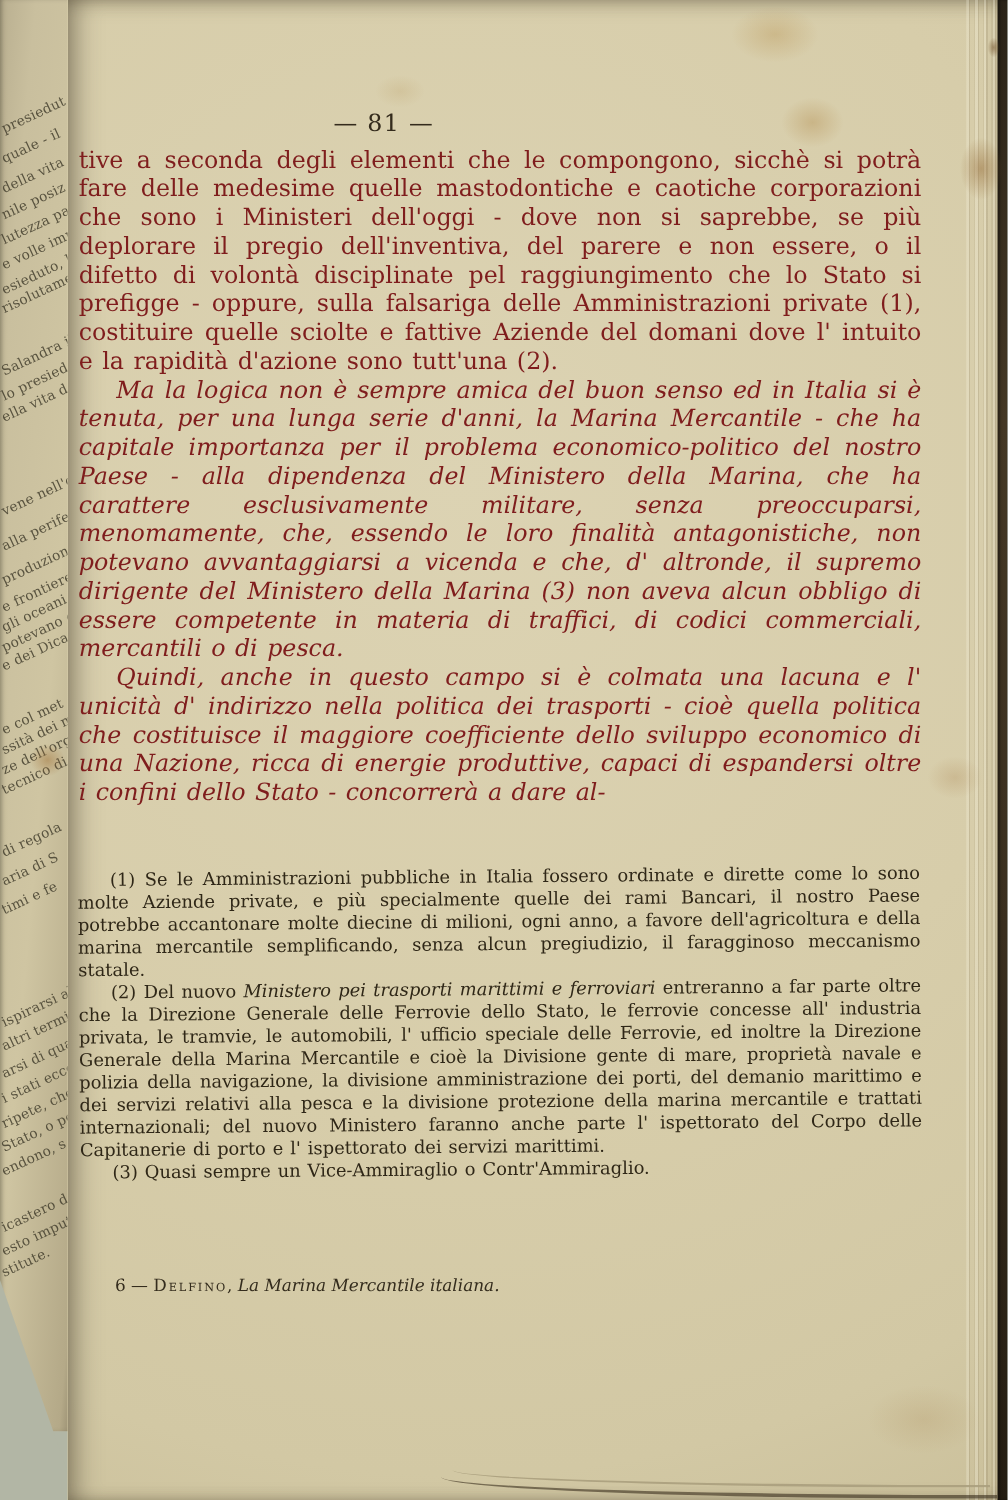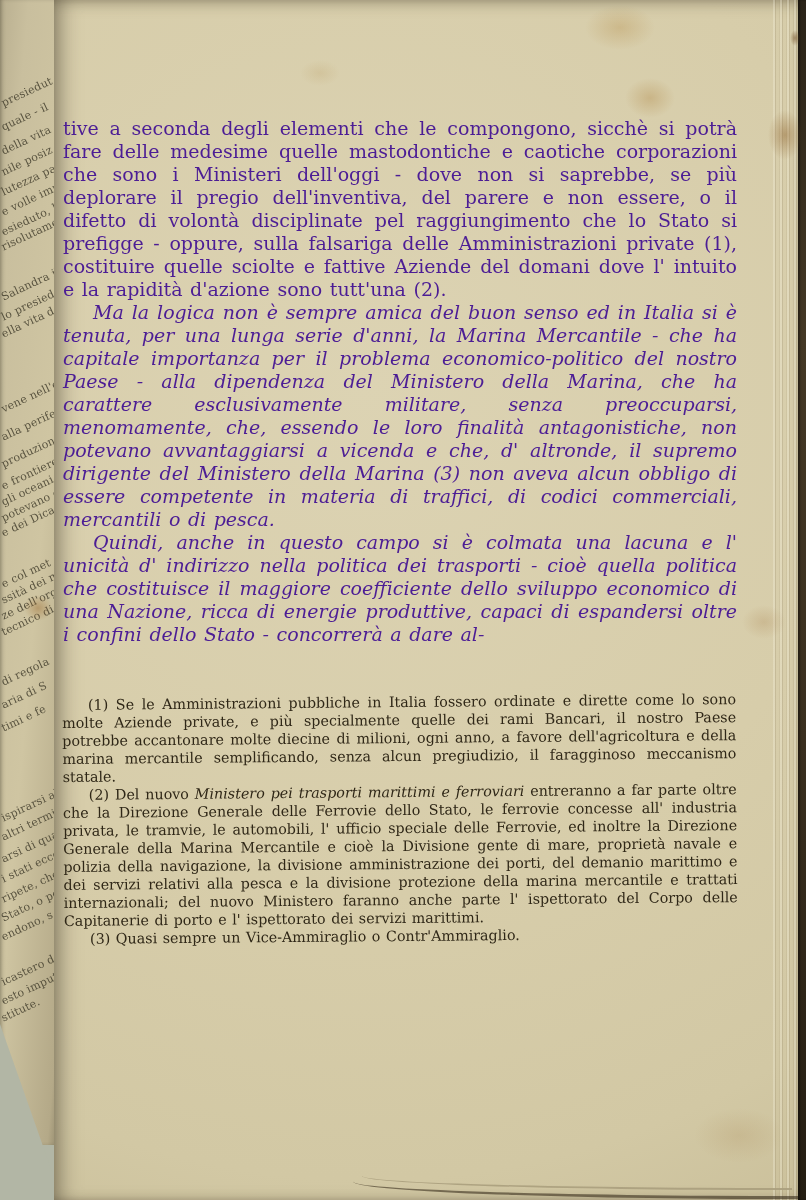--- a/index.html
+++ b/index.html
@@ -62,21 +62,21 @@
   
   .stain{position:absolute;border-radius:50%;pointer-events:none;}
   
   .page-number{
     position:absolute;left:187px;top:88px;width:240px;
     text-align:center;font-size:19px;color:#342b1c;letter-spacing:1px;
   }
   .body-text{
     position:absolute;left:63px;top:117px;width:674px;
     font-size:19px;line-height:23px;text-align:justify;
-    color:#4c1d95;word-spacing:1.5px;
+    color:#7f1d1d;word-spacing:1.5px;
   }
   .body-text p{margin:0;}
   .body-text p.indent{text-indent:30px;font-style:italic;}
   .footnotes{
     position:absolute;left:63px;top:693px;width:674px;
     font-size:14.3px;line-height:18px;text-align:justify;
     color:#2f2717;word-spacing:1px;
     transform:rotate(-.5deg);
   }
   .footnotes p{margin:0;text-indent:26px;}
@@ -147,28 +147,32 @@
 
   <div class="stain" style="left:585px;top:5px;width:70px;height:45px;background:radial-gradient(closest-side,rgba(175,130,55,.28),rgba(175,130,55,0));"></div>
   <div class="stain" style="left:625px;top:78px;width:50px;height:40px;background:radial-gradient(closest-side,rgba(168,122,50,.30),rgba(168,122,50,0));"></div>
   <div class="stain" style="left:768px;top:110px;width:34px;height:50px;background:radial-gradient(closest-side,rgba(140,95,40,.45),rgba(140,95,40,0));"></div>
   <div class="stain" style="left:24px;top:595px;width:28px;height:26px;background:radial-gradient(closest-side,rgba(155,105,45,.45),rgba(155,105,45,0));"></div>
   <div class="stain" style="left:742px;top:605px;width:44px;height:34px;background:radial-gradient(closest-side,rgba(160,115,60,.22),rgba(160,115,60,0));"></div>
   <div class="stain" style="left:694px;top:1108px;width:90px;height:55px;background:radial-gradient(closest-side,rgba(160,120,65,.16),rgba(160,120,65,0));"></div>
   <div class="stain" style="left:300px;top:60px;width:40px;height:26px;background:radial-gradient(closest-side,rgba(170,130,60,.15),rgba(170,130,60,0));"></div>
   <div class="stain" style="left:790px;top:30px;width:10px;height:16px;background:radial-gradient(closest-side,rgba(110,75,35,.55),rgba(110,75,35,0));"></div>
 
+  <div class="page-number">— 81 —</div>
 
   <div class="body-text">
     <p>tive a seconda degli elementi che le compongono, sicchè si potrà fare delle medesime quelle mastodontiche e caotiche corporazioni che sono i Ministeri dell'oggi - dove non si saprebbe, se più deplorare il pregio dell'inventiva, del parere e non essere, o il difetto di volontà disciplinate pel raggiungimento che lo Stato si prefigge - oppure, sulla falsariga delle Amministrazioni private (1), costituire quelle sciolte e fattive Aziende del domani dove l' intuito e la rapidità d'azione sono tutt'una (2).</p>
     <p class="indent">Ma la logica non è sempre amica del buon senso ed in Italia si è tenuta, per una lunga serie d'anni, la Marina Mercantile - che ha capitale importanza per il problema economico-politico del nostro Paese - alla dipendenza del Ministero della Marina, che ha carattere esclusivamente militare, senza preoccuparsi, menomamente, che, essendo le loro finalità antagonistiche, non potevano avvantaggiarsi a vicenda e che, d' altronde, il supremo dirigente del Ministero della Marina (3) non aveva alcun obbligo di essere competente in materia di traffici, di codici commerciali, mercantili o di pesca.</p>
     <p class="indent">Quindi, anche in questo campo si è colmata una lacuna e l' unicità d' indirizzo nella politica dei trasporti - cioè quella politica che costituisce il maggiore coefficiente dello sviluppo economico di una Nazione, ricca di energie produttive, capaci di espandersi oltre i confini dello Stato - concorrerà a dare al-</p>
   </div>
 
   <div class="footnotes">
     <p>(1) Se le Amministrazioni pubbliche in Italia fossero ordinate e dirette come lo sono molte Aziende private, e più specialmente quelle dei rami Bancari, il nostro Paese potrebbe accantonare molte diecine di milioni, ogni anno, a favore dell'agricoltura e della marina mercantile semplificando, senza alcun pregiudizio, il faragginoso meccanismo statale.</p>
     <p><span>(2) Del nuovo </span><span class="fn-italic">Ministero pei trasporti marittimi e ferroviari</span><span> entreranno a far parte oltre che la Direzione Generale delle Ferrovie dello Stato, le ferrovie concesse all' industria privata, le tramvie, le automobili, l' ufficio speciale delle Ferrovie, ed inoltre la Direzione Generale della Marina Mercantile e cioè la Divisione gente di mare, proprietà navale e polizia della navigazione, la divisione amministrazione dei porti, del demanio marittimo e dei servizi relativi alla pesca e la divisione protezione della marina mercantile e trattati internazionali; del nuovo Ministero faranno anche parte l' ispettorato del Corpo delle Capitanerie di porto e l' ispettorato dei servizi marittimi.</span></p>
     <p>(3) Quasi sempre un Vice-Ammiraglio o Contr'Ammiraglio.</p>
   </div>
 
+  <div class="running-footer">
+    <span>6 — </span><span class="footer-author">Delfino</span><span>, </span><span class="footer-title">La Marina Mercantile italiana.</span>
+  </div>
 
 
 </div>
 
 </body></html>

